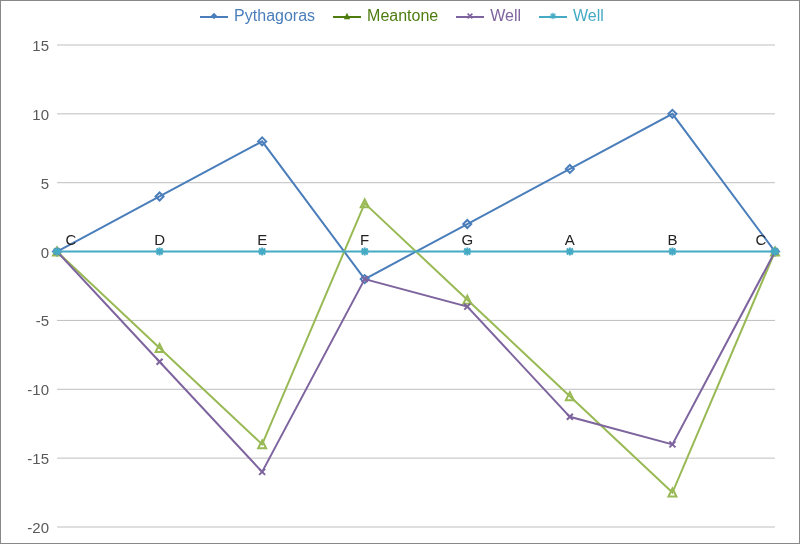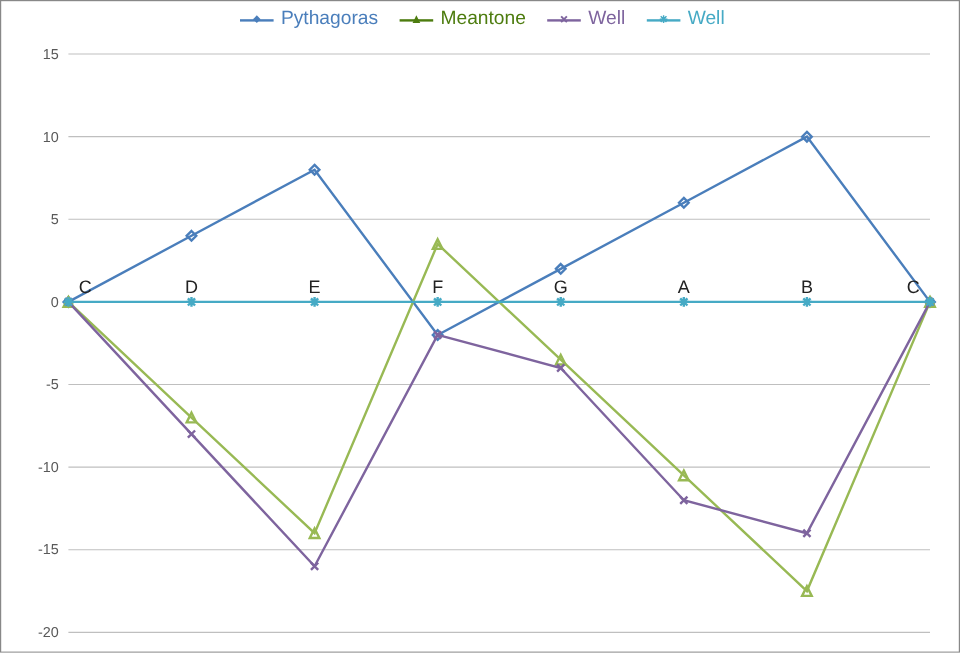--- a/index.html
+++ b/index.html
@@ -77,21 +77,21 @@
   }
   .gridline-zero {
     stroke: #999;
     stroke-width: 1;
   }
   .ytick-label {
     position: absolute;
     right: 100%;
     transform: translateY(-50%);
     padding-right: 8px;
-    font-size: 12px;
+    font-size: 15px;
     color: #595959;
     white-space: nowrap;
   }
   .cat-label {
     position: absolute;
     transform: translate(-50%, -100%);
     font-size: 15px;
     color: #222;
   }
   .series path {

